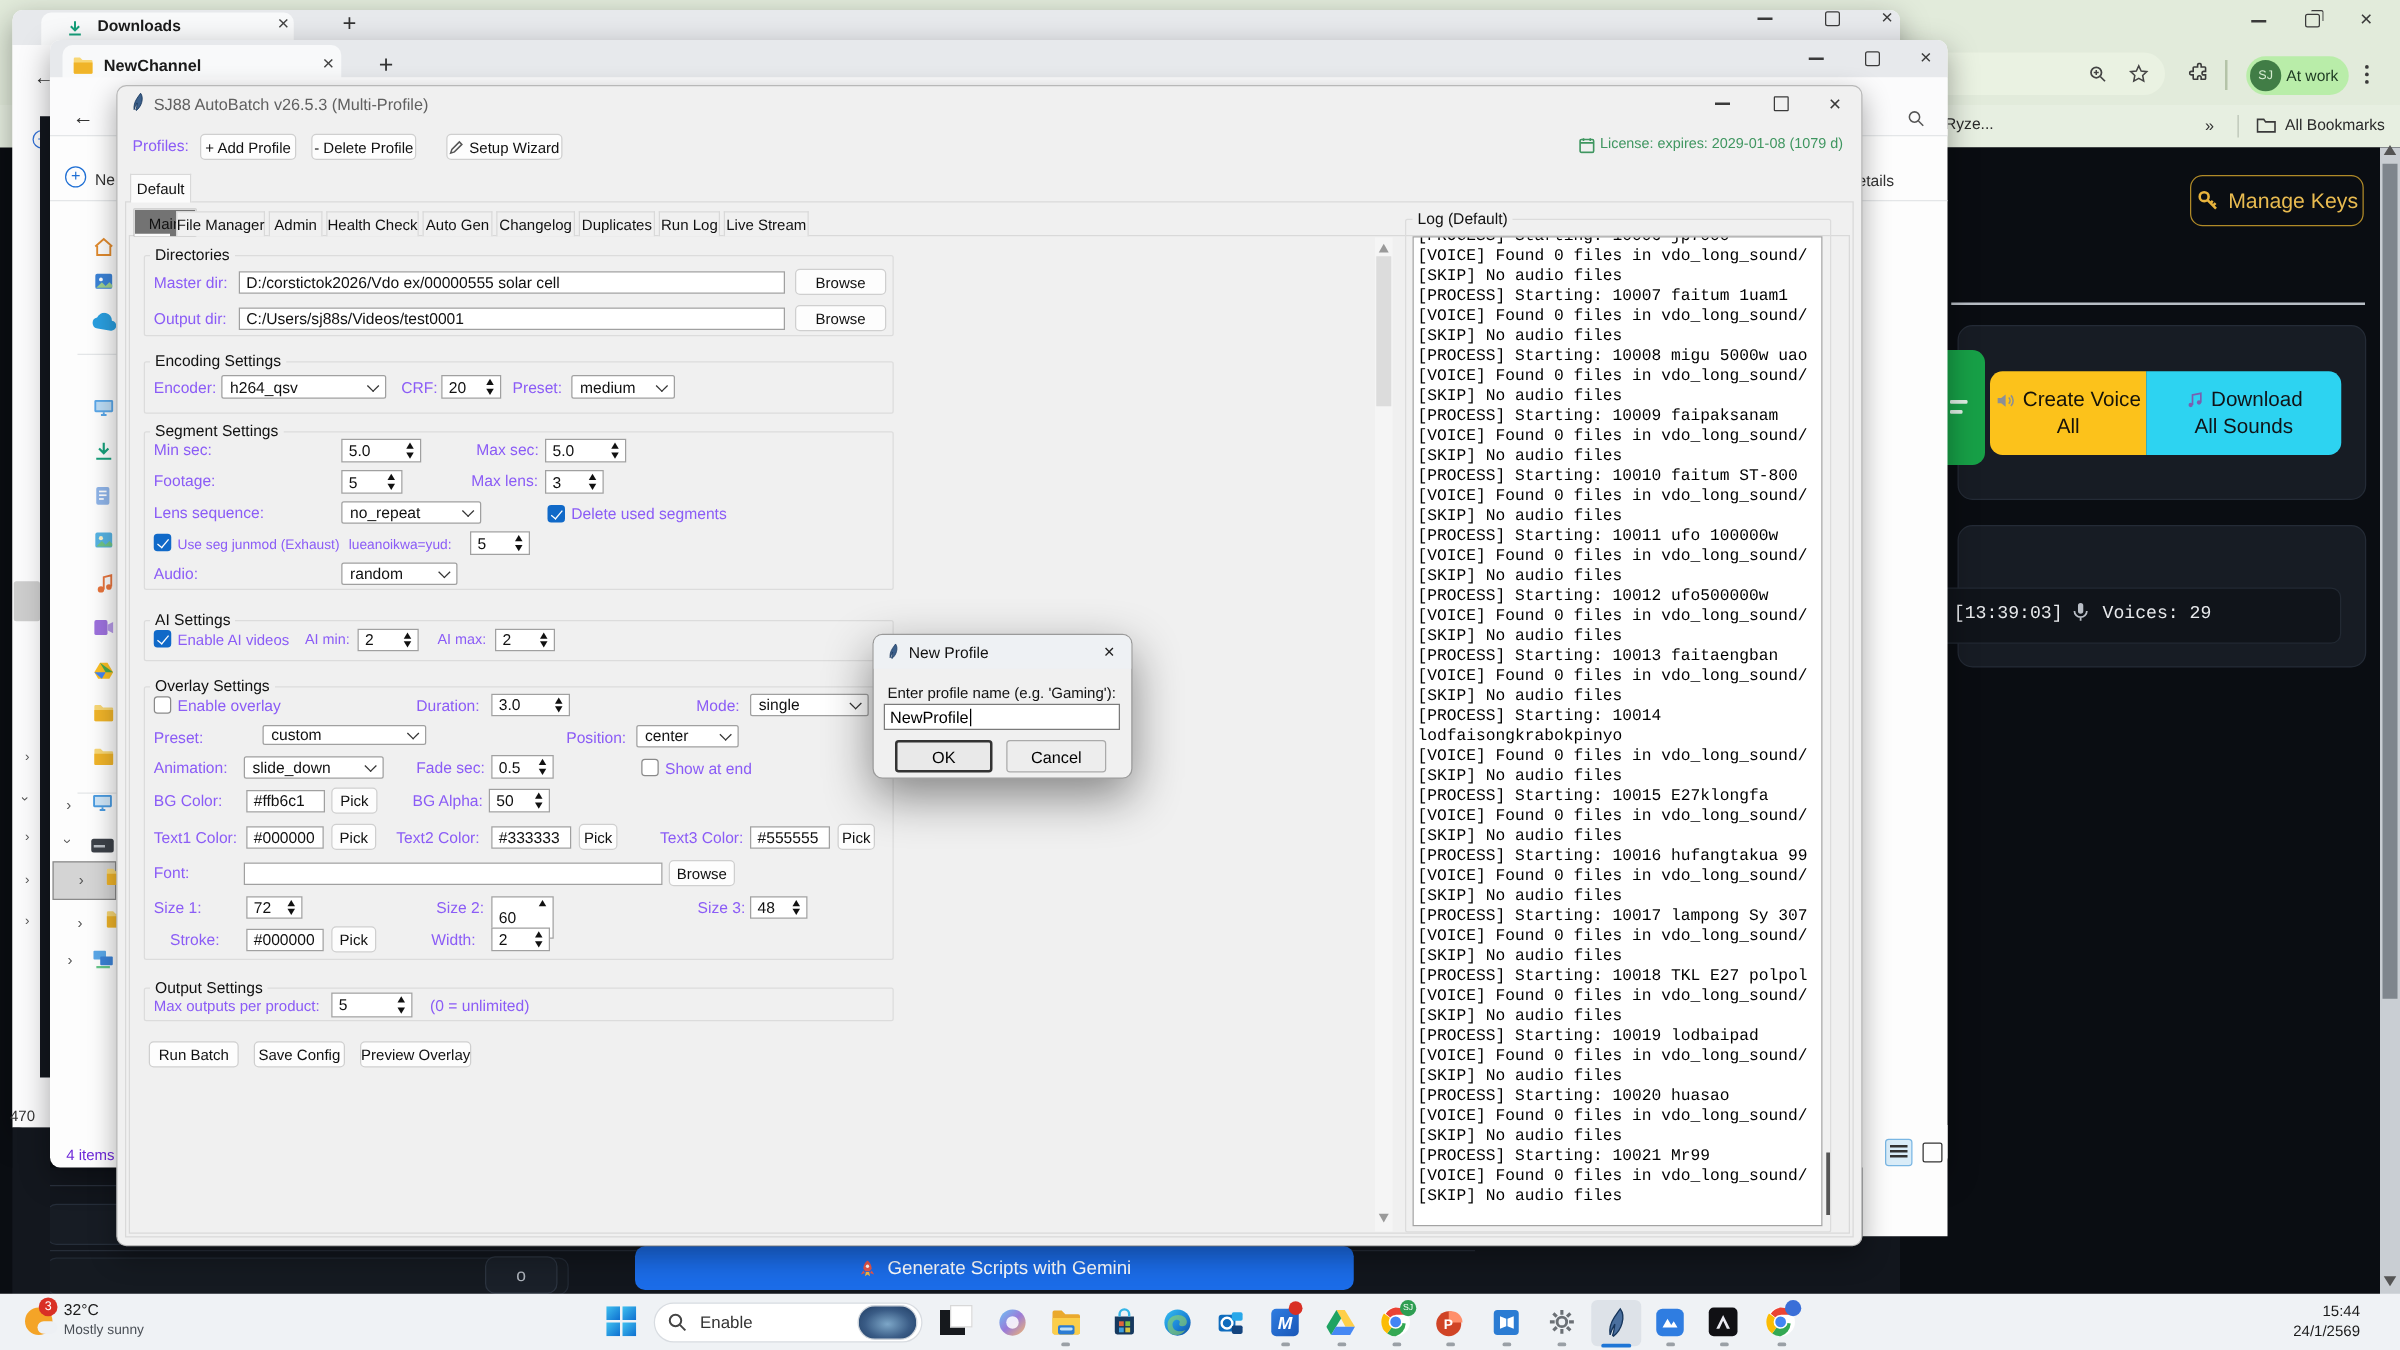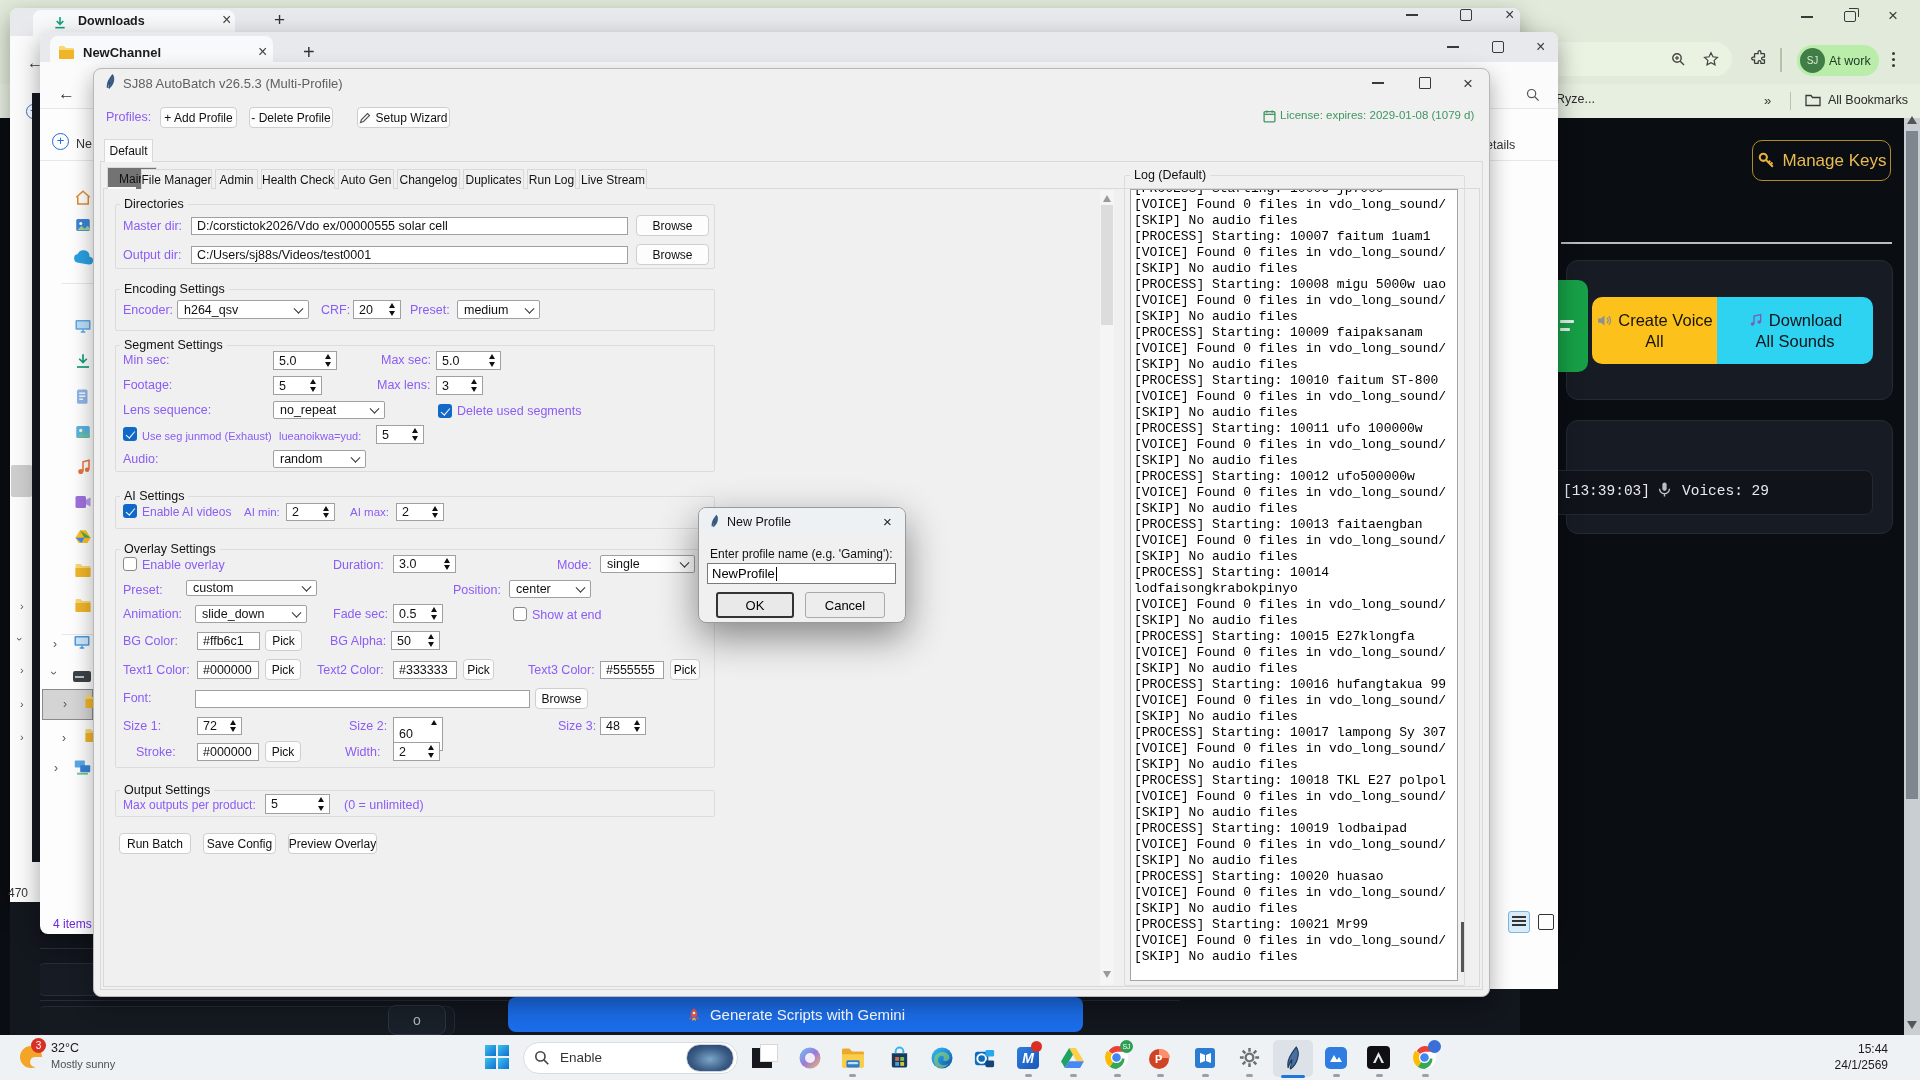--- a/index.html
+++ b/index.html
@@ -385,21 +385,21 @@
 
   <div class="grp" style="left:115px;top:549px;width:600px;height:219px"></div>
   <div class="glab" style="left:120px;top:542px">Overlay Settings</div>
   <div class="chk0" style="left:123px;top:557px"></div>
   <div class="lbl" style="left:142px;top:558px">Enable overlay</div>
   <div class="lbl" style="left:333px;top:558px">Duration:</div>
   <div class="spin" style="left:393px;top:555px;width:63px;height:18px">3.0<i class="u"></i><i class="d"></i></div>
   <div class="lbl" style="left:557px;top:558px">Mode:</div>
   <div class="combo" style="left:600px;top:555px;width:95px;height:18px">single<i class="ca"></i></div>
   <div class="lbl" style="left:123px;top:583px">Preset:</div>
-  <div class="combo" style="left:186px;top:580px;width:131px;height:16px">custom<i class="ca"></i></div>
+  <div class="combo" style="left:210px;top:580px;width:131px;height:16px">custom<i class="ca"></i></div>
   <div class="lbl" style="left:453px;top:583px">Position:</div>
   <div class="combo" style="left:509px;top:580px;width:82px;height:18px">center<i class="ca"></i></div>
   <div class="lbl" style="left:123px;top:607px">Animation:</div>
   <div class="combo" style="left:195px;top:605px;width:112px;height:18px">slide_down<i class="ca"></i></div>
   <div class="lbl" style="left:333px;top:607px">Fade sec:</div>
   <div class="spin" style="left:393px;top:604px;width:50px;height:19px">0.5<i class="u"></i><i class="d"></i></div>
   <div class="chk0" style="left:513px;top:607px"></div>
   <div class="lbl" style="left:532px;top:608px">Show at end</div>
   <div class="lbl" style="left:123px;top:634px">BG Color:</div>
   <div class="inp" style="left:197px;top:632px;width:63px;height:18px">#ffb6c1</div>

